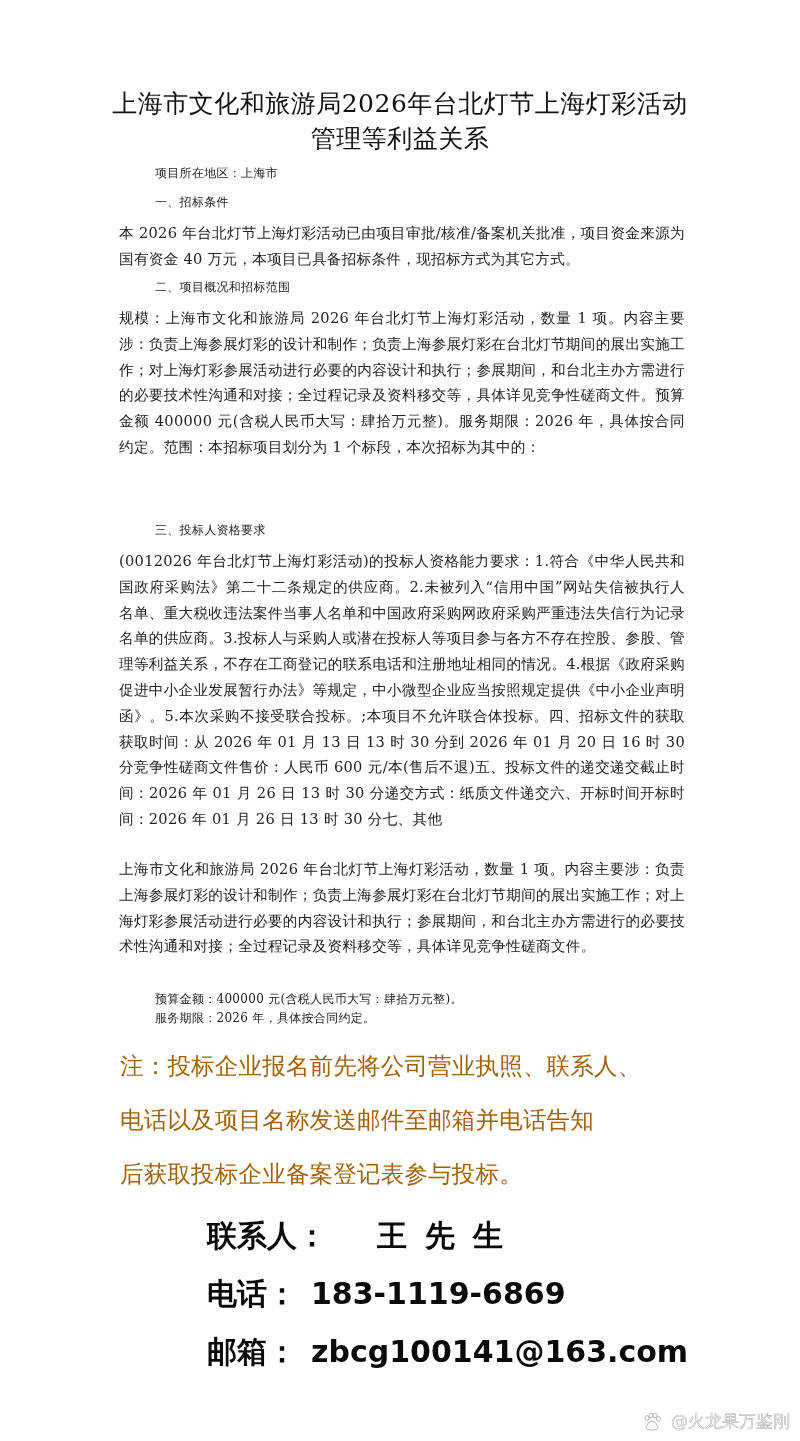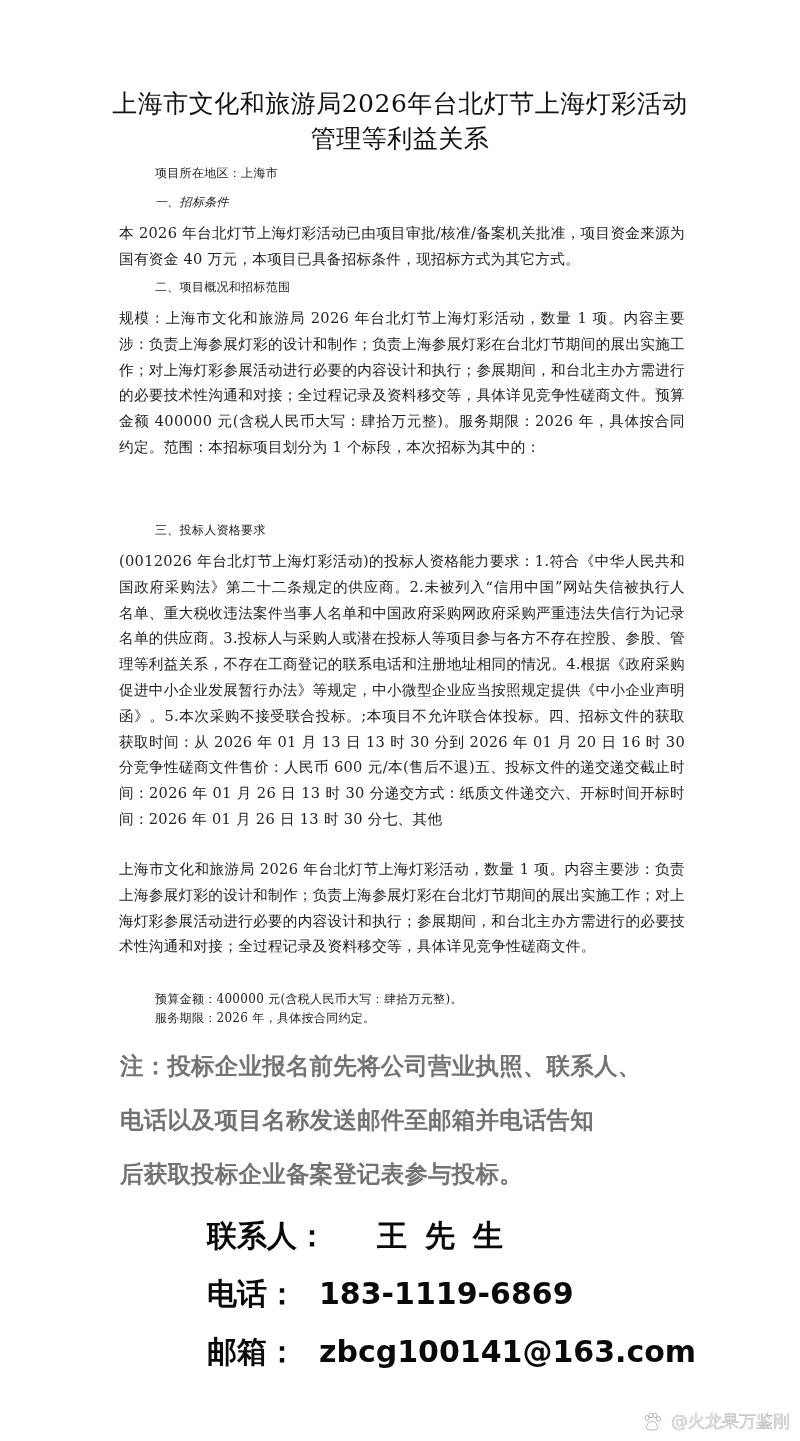--- a/index.html
+++ b/index.html
@@ -51,36 +51,36 @@
       color: #222;
       white-space: nowrap;
       letter-spacing: 0.3px;
       margin-left: 36px;
     }
     .note {
       position: absolute;
       left: 120px;
       width: 600px;
       font-family: "DejaVu Sans", "Liberation Sans", sans-serif;
-      font-weight: bold;
+      font-weight: normal;
       font-size: 23.5px;
-      color: #737373;
+      color: #a16207;
       white-space: nowrap;
       letter-spacing: 0.2px;
     }
     .contact {
       position: absolute;
       left: 207px;
       font-family: "DejaVu Sans", "Liberation Sans", sans-serif;
       font-weight: bold;
       font-size: 30px;
       color: #0a0a0a;
       white-space: nowrap;
     }
-    .contact .val { margin-left: 22px; }
+    .contact .val { margin-left: 14px; }
     .contact-name .val { margin-left: 50px; letter-spacing: 18px; }
     .watermark {
       position: absolute;
       right: 10px;
       top: 1402px;
       font-family: "DejaVu Sans", "Liberation Sans", sans-serif;
       font-size: 17px;
       color: #ffffff;
       -webkit-text-stroke: 0.6px #b8b8b8;
       white-space: nowrap;
@@ -97,21 +97,21 @@
 </head>
 <body>
 
 <div class="page">
 
   <div class="title title-line1">上海市文化和旅游局2026年台北灯节上海灯彩活动</div>
   <div class="title title-line2">管理等利益关系</div>
 
   <div class="line" style="top:157px;">项目所在地区：上海市</div>
 
-  <div class="line" style="top:186px;font-style:italic;">一、招标条件</div>
+  <div class="line" style="top:186px;">一、招标条件</div>
   <div class="body-text" style="top:212px;">本 2026 年台北灯节上海灯彩活动已由项目审批/核准/备案机关批准，项目资金来源为国有资金 40 万元，本项目已具备招标条件，现招标方式为其它方式。</div>
 
   <div class="line" style="top:271px;">二、项目概况和招标范围</div>
   <div class="body-text" style="top:297px;">规模：上海市文化和旅游局 2026 年台北灯节上海灯彩活动，数量 1 项。内容主要涉：负责上海参展灯彩的设计和制作；负责上海参展灯彩在台北灯节期间的展出实施工作；对上海灯彩参展活动进行必要的内容设计和执行；参展期间，和台北主办方需进行的必要技术性沟通和对接；全过程记录及资料移交等，具体详见竞争性磋商文件。预算金额 400000 元(含税人民币大写：肆拾万元整)。服务期限：2026 年，具体按合同约定。范围：本招标项目划分为 1 个标段，本次招标为其中的：</div>
 
   <div class="line" style="top:514px;">三、投标人资格要求</div>
   <div class="body-text" style="top:540px;">(0012026 年台北灯节上海灯彩活动)的投标人资格能力要求：1.符合《中华人民共和国政府采购法》第二十二条规定的供应商。2.未被列入“信用中国”网站失信被执行人名单、重大税收违法案件当事人名单和中国政府采购网政府采购严重违法失信行为记录名单的供应商。3.投标人与采购人或潜在投标人等项目参与各方不存在控股、参股、管理等利益关系，不存在工商登记的联系电话和注册地址相同的情况。4.根据《政府采购促进中小企业发展暂行办法》等规定，中小微型企业应当按照规定提供《中小企业声明函》。5.本次采购不接受联合投标。;本项目不允许联合体投标。四、招标文件的获取获取时间：从 2026 年 01 月 13 日 13 时 30 分到 2026 年 01 月 20 日 16 时 30 分竞争性磋商文件售价：人民币 600 元/本(售后不退)五、投标文件的递交递交截止时间：2026 年 01 月 26 日 13 时 30 分递交方式：纸质文件递交六、开标时间开标时间：2026 年 01 月 26 日 13 时 30 分七、其他</div>
 
   <div class="body-text" style="top:848px;">上海市文化和旅游局 2026 年台北灯节上海灯彩活动，数量 1 项。内容主要涉：负责上海参展灯彩的设计和制作；负责上海参展灯彩在台北灯节期间的展出实施工作；对上海灯彩参展活动进行必要的内容设计和执行；参展期间，和台北主办方需进行的必要技术性沟通和对接；全过程记录及资料移交等，具体详见竞争性磋商文件。</div>
   <div class="line" style="top:983px;">预算金额：400000 元(含税人民币大写：肆拾万元整)。</div>

